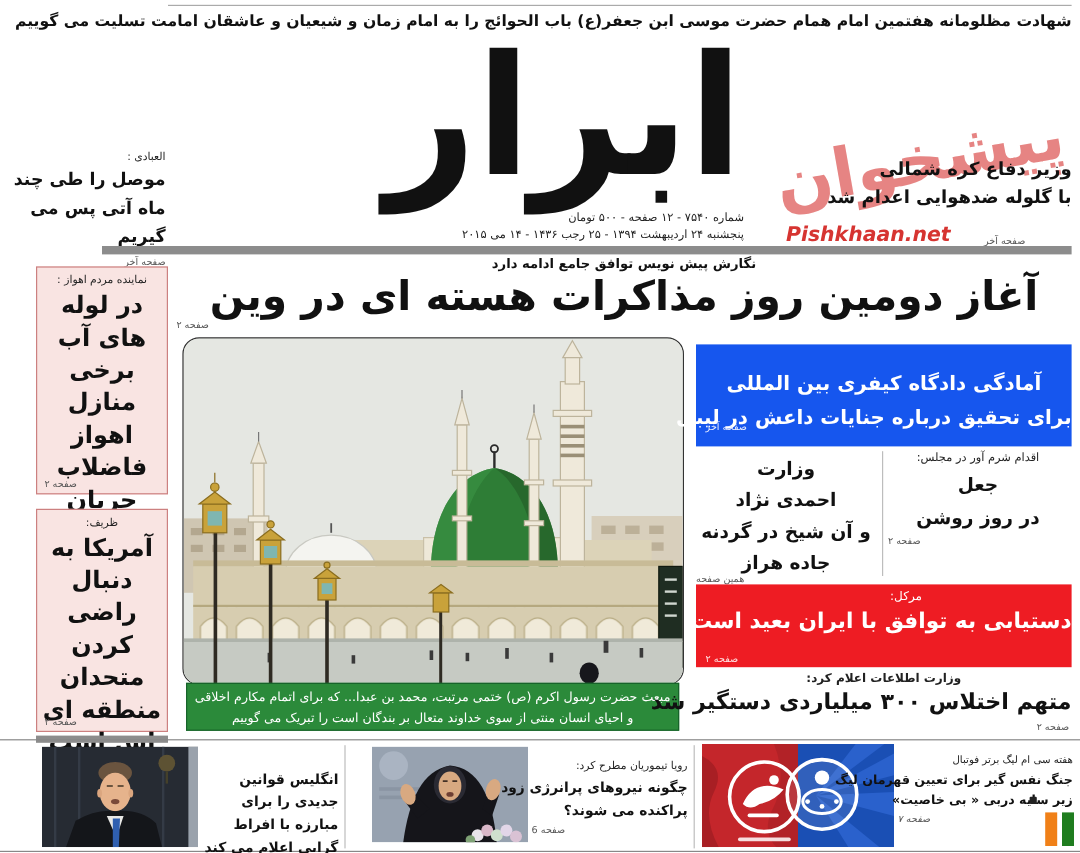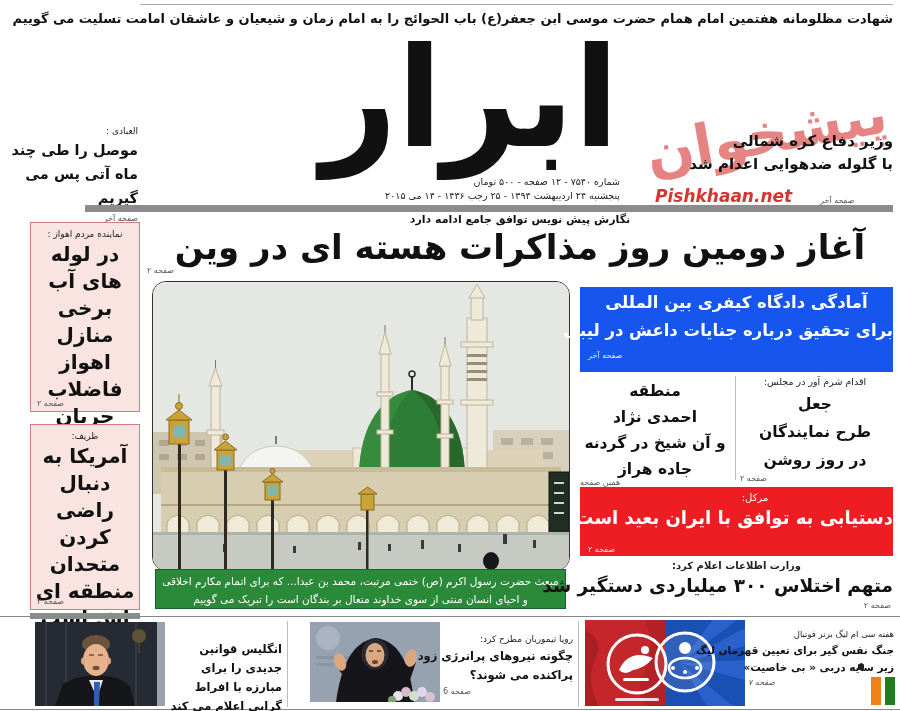--- a/index.html
+++ b/index.html
@@ -180,40 +180,39 @@
           <polygon points="205,212 224,212 214.5,205" fill="#c9a23a"></polygon>
       </g>
     </svg>
   </div>
 
   <div class="abs rtl" style="left:155px;top:569px;width:411px;height:40px;background:var(--green);border:1px solid var(--green_border);color:#fff;text-align:center;font-size:10.5px;line-height:18px;padding-top:2px;box-sizing:border-box;">
     <div class="nowrap">مبعث حضرت رسول اکرم (ص) ختمی مرتبت، محمد بن عبدا... که برای اتمام مکارم اخلاقی</div>
     <div class="nowrap">و احیای انسان منتی از سوی خداوند متعال بر بندگان است را تبریک می گوییم</div>
   </div>
 
-  <div class="abs rtl" style="left:580px;top:287px;width:313px;height:85px;background:var(--blue);color:#fff;text-align:center;font-weight:bold;font-size:16.5px;line-height:28px;padding-top:2px;box-sizing:border-box;">
+  <div class="abs rtl" style="left:580px;top:287px;width:313px;height:85px;background:var(--blue);color:#fff;text-align:center;font-weight:bold;font-size:16.5px;line-height:28px;padding-top:19px;box-sizing:border-box;">
     <div class="nowrap">آمادگی دادگاه کیفری بین المللی</div>
     <div class="nowrap">برای تحقیق درباره جنایات داعش در لیبی</div>
     <div class="abs" style="left:8px;bottom:2px;font-size:8px;font-weight:normal;color:#e8ecff;">صفحه آخر</div>
   </div>
 
   <div class="abs" style="left:580px;top:376px;width:313px;height:106px;">
     <div class="abs vline" style="left:155px;top:0;height:104px;"></div>
     <div class="abs rtl" style="left:160px;top:0;width:150px;text-align:center;">
       <div class="kicker nowrap" style="font-size:9.5px;">اقدام شرم آور در مجلس:</div>
       <div style="font-weight:bold;font-size:15.5px;line-height:28px;margin-top:3px;">
         <div class="nowrap">جعل</div>
-        <div class="nowrap">طرح نمایندگان</div>
         <div class="nowrap">در روز روشن</div>
       </div>
       <div class="pagelbl" style="text-align:left;">صفحه ۲</div>
     </div>
     <div class="abs rtl" style="left:0;top:0;width:150px;text-align:center;">
       <div style="font-weight:bold;font-size:15.5px;line-height:26px;margin-top:2px;">
-        <div class="nowrap">منطقه</div>
+        <div class="nowrap">وزارت</div>
         <div class="nowrap">احمدی نژاد</div>
         <div class="nowrap">و آن شیخ در گردنه</div>
         <div class="nowrap">جاده هراز</div>
       </div>
       <div class="pagelbl" style="text-align:left;margin-top:-4px;">همین صفحه</div>
     </div>
   </div>
 
   <div class="abs rtl" style="left:580px;top:487px;width:313px;height:69px;background:var(--red);color:#fff;text-align:center;box-sizing:border-box;padding-top:5px;">
     <div style="font-size:10px;padding-left:37px;">مرکل:</div>

